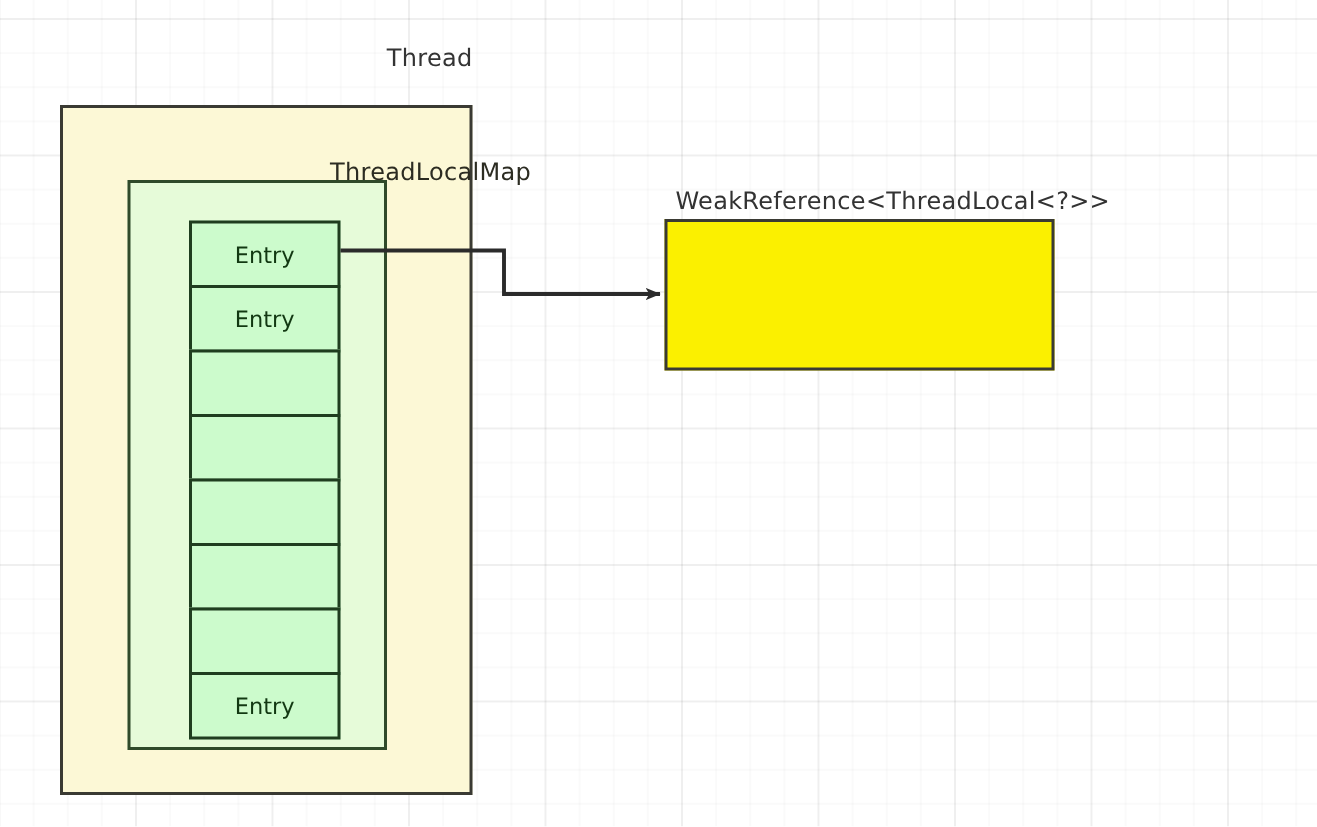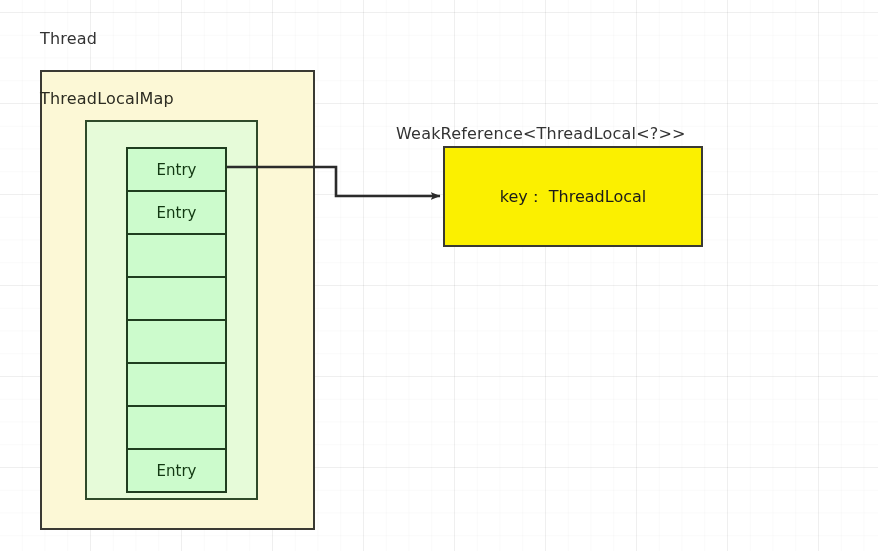--- a/index.html
+++ b/index.html
@@ -21,21 +21,21 @@
     background-size: 91px 91px, 91px 91px, 22.75px 22.75px, 22.75px 22.75px;
     background-position: -1px 12px, -1px 12px, -1px 12px, -1px 12px;
     font-family: "DejaVu Sans", "Liberation Sans", sans-serif;
   }
 
   .lbl {
     position: absolute;
     color: #333333;
     font-size: 16px;
     line-height: 22px;
-    text-align: left;
+    text-align: right;
     white-space: pre;
     letter-spacing: 0.2px;
   }
 
   
   #thread-box {
     position: absolute;
     left: 40px;
     top: 70px;
     width: 275px;
@@ -46,21 +46,21 @@
   }
   #thread-label {
     left: 40px;
     top: 28px;
     width: 275px;
     color: #333333;
     font-size: 16px;
   }
   #map-label {
     left: 40px;
-    top: 88px;
+    top: 104px;
     width: 314px;
     color: #2c2c22;
     font-size: 16px;
   }
 
   
   #map-box {
     position: absolute;
     left: 85px;
     top: 120px;
@@ -158,21 +158,20 @@
     <div class="entry-cell"></div>
     <div class="entry-cell"></div>
     <div class="entry-cell">Entry</div>
   </div>
 
   <div class="lbl" id="entry-detail-label">
     <div>WeakReference&lt;ThreadLocal&lt;?&gt;&gt;</div>
   </div>
 
   <div id="entry-detail-box">
-    <div class="kv">key： ThreadLocal</div>
   </div>
 
   <svg id="connector" viewBox="0 0 878 551" width="878" height="551">
     <defs>
       <marker id="arrowhead" markerWidth="10" markerHeight="8" refX="9.5" refY="4" orient="auto" markerUnits="userSpaceOnUse">
         <path d="M0,0 L10,4 L0,8 L2.4,4 Z" fill="#2b2b2b"></path>
       </marker>
     </defs>
     <polyline points="227,167 336,167 336,196 440,196" fill="none" stroke="#2b2b2b" stroke-width="2.6" stroke-linecap="butt" stroke-linejoin="miter" marker-end="url(#arrowhead)"></polyline>
   </svg>

